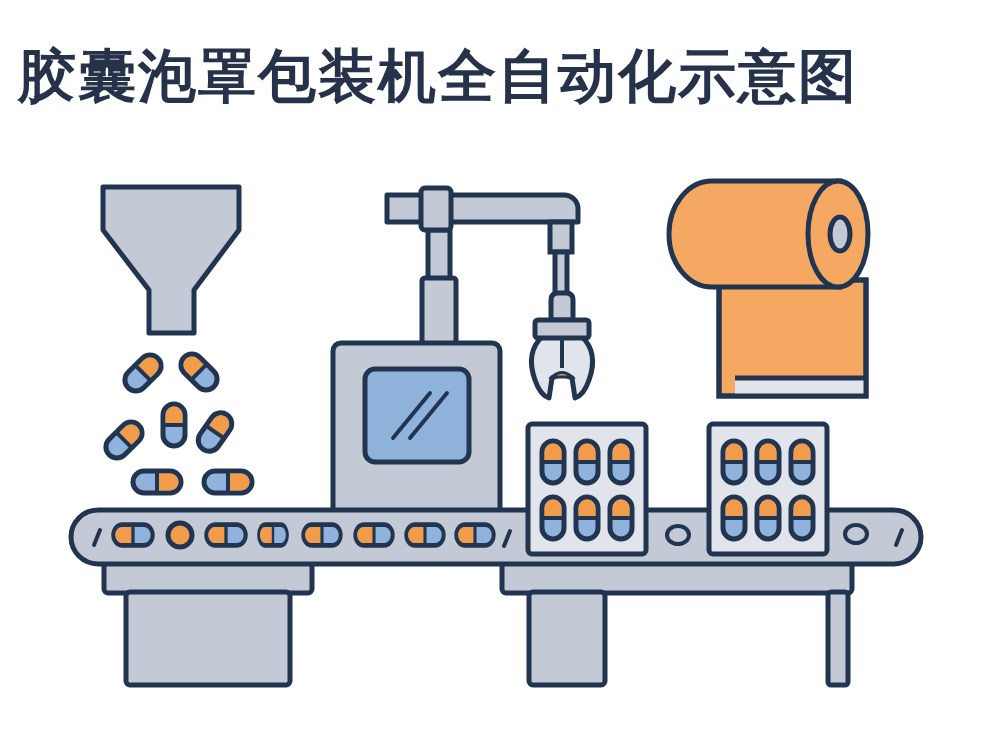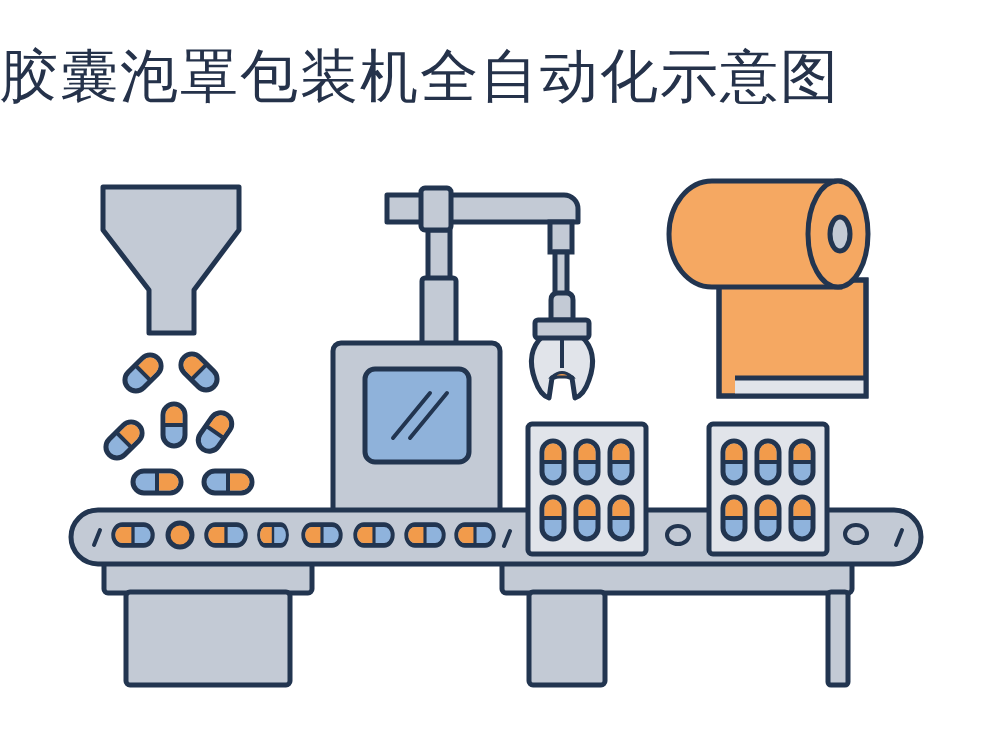--- a/index.html
+++ b/index.html
@@ -1,19 +1,19 @@
 <!DOCTYPE html>
 <html><head>
   <meta charset="utf-8">
   <style>
     html, body { margin: 0; padding: 0; background: #ffffff; }
     body { width: 1000px; height: 750px; position: relative; overflow: hidden; font-family: "DejaVu Sans", sans-serif; }
     .title {
-      position: absolute; left: 0; top: 36px; width: 876px; text-align: left;
-      font-family: "DejaVu Sans", sans-serif; font-weight: normal; font-size: 58px;
+      position: absolute; left: 0; top: 36px; width: 876px; text-align: center;
+      font-family: "DejaVu Sans", sans-serif; font-weight: bold; font-size: 58px;
       color: #25324a; letter-spacing: 2px; line-height: 80px;
     }
     svg.scene { position: absolute; left: 0; top: 0; }
   </style>
 </head>
 <body>
 
 <div class="title">胶囊泡罩包装机全自动化示意图</div>
 
 <svg class="scene" width="1000" height="750" viewBox="0 0 1000 750">

